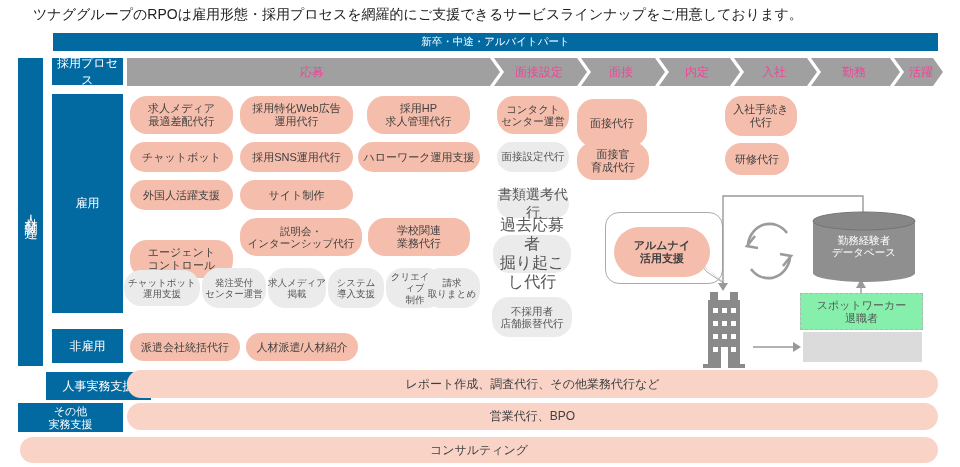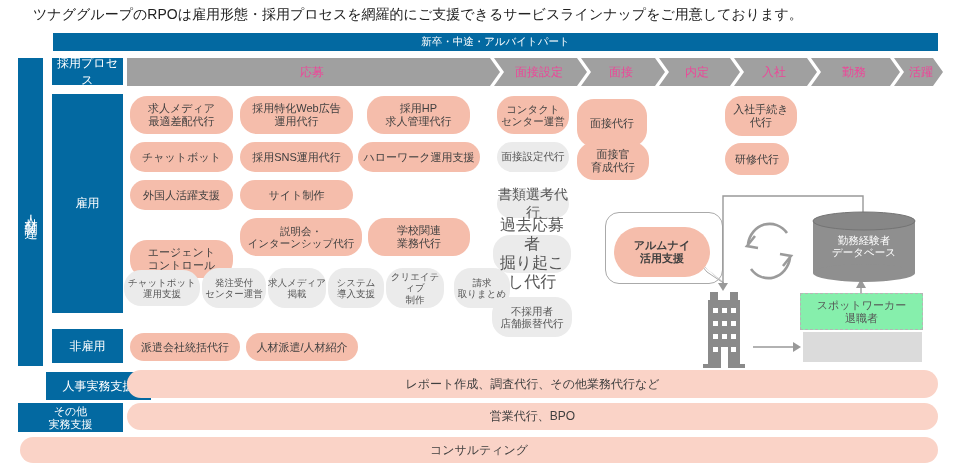--- a/index.html
+++ b/index.html
@@ -75,21 +75,21 @@
   <div class="abs pill-sm center ml" style="left:124px;top:270px;width:76px;height:36px;">チャットボット
 運用支援</div>
   <div class="abs pill-sm center ml" style="left:202px;top:268px;width:64px;height:40px;">発注受付
 センター運営</div>
   <div class="abs pill-sm center ml" style="left:268px;top:268px;width:58px;height:40px;">求人メディア
 掲載</div>
   <div class="abs pill-sm center ml" style="left:328px;top:268px;width:56px;height:40px;">システム
 導入支援</div>
   <div class="abs pill-sm center ml" style="left:386px;top:268px;width:58px;height:40px;">クリエイティブ
 制作</div>
-  <div class="abs pill-sm center ml" style="left:454px;top:268px;width:56px;height:40px;">請求
+  <div class="abs pill-sm center ml" style="left:424px;top:268px;width:56px;height:40px;">請求
 取りまとめ</div>
 
   <div class="abs pill center ml" style="left:497px;top:96px;width:72px;height:38px;font-size:10.5px;">コンタクト
 センター運営</div>
   <div class="abs pill-sm center" style="left:497px;top:142px;width:72px;height:30px;font-size:10.5px;">面接設定代行</div>
   <div class="abs pill-sm center" style="left:497px;top:190px;width:72px;height:28px;font-size:14px;">書類選考代行</div>
   <div class="abs pill-sm center ml" style="left:493px;top:235px;width:78px;height:38px;font-size:16px;">過去応募者
 掘り起こし代行</div>
   <div class="abs pill-sm center ml" style="left:492px;top:297px;width:80px;height:40px;font-size:10.5px;">不採用者
 店舗振替代行</div>

